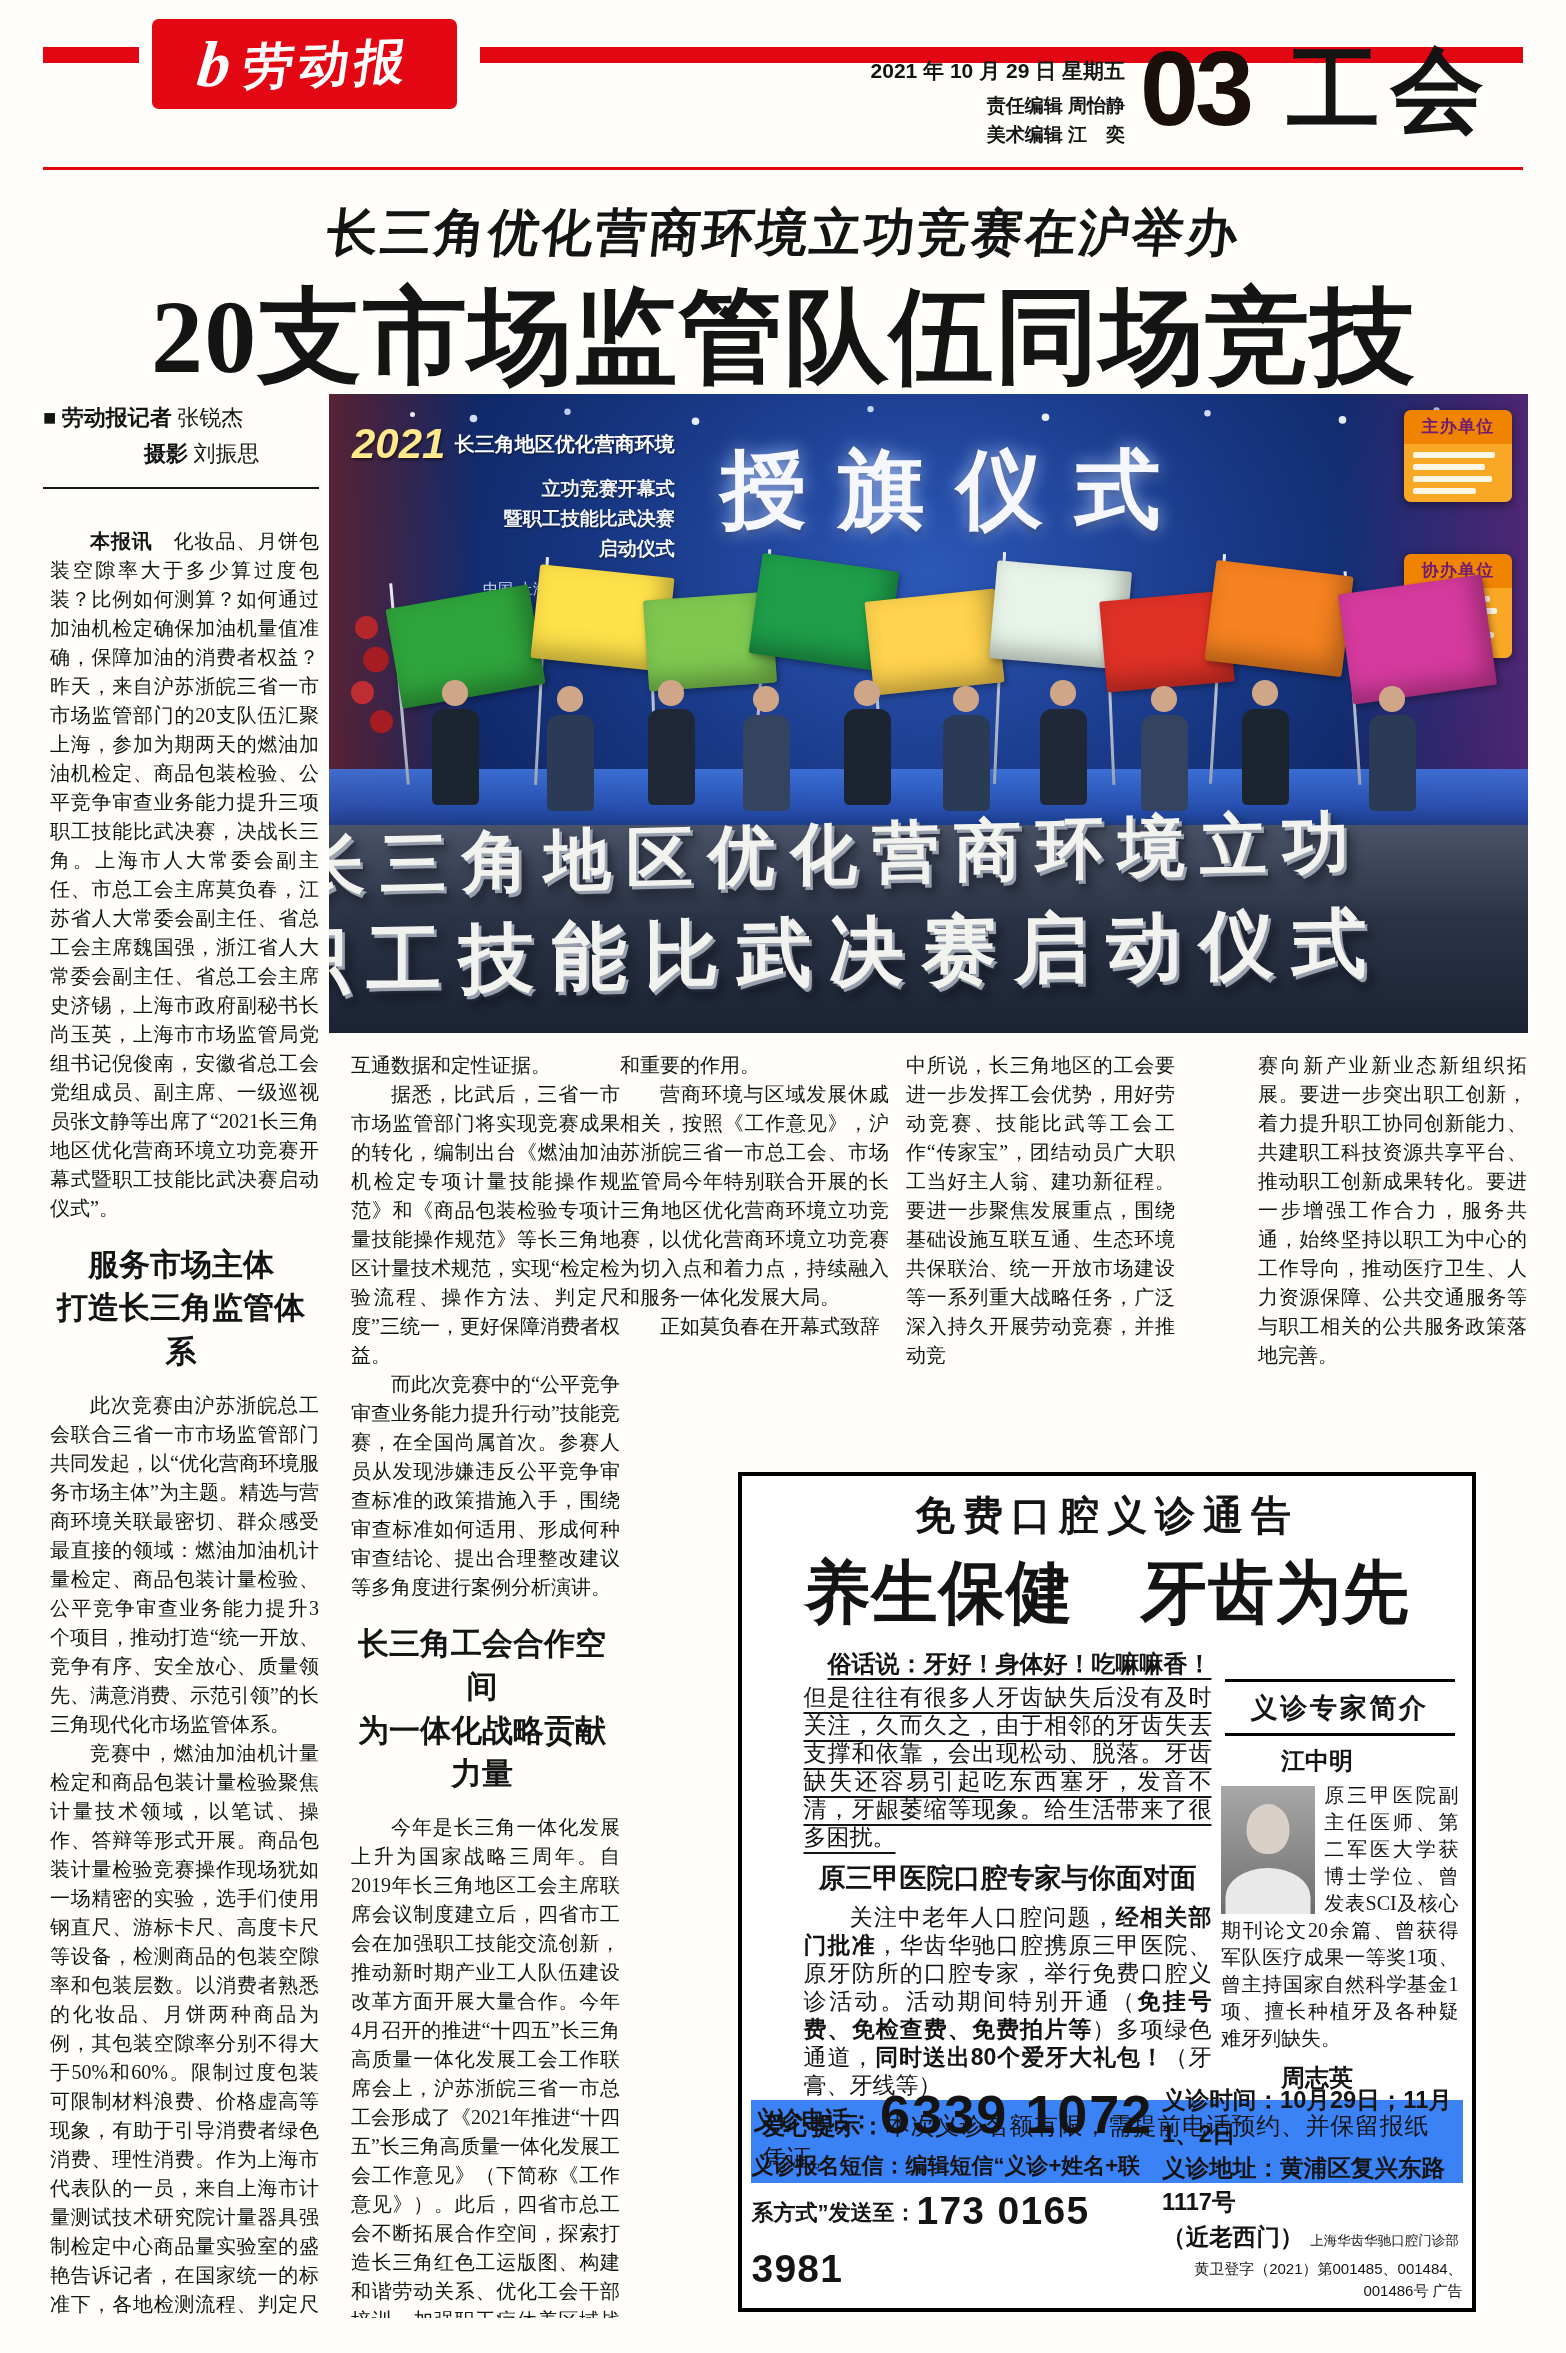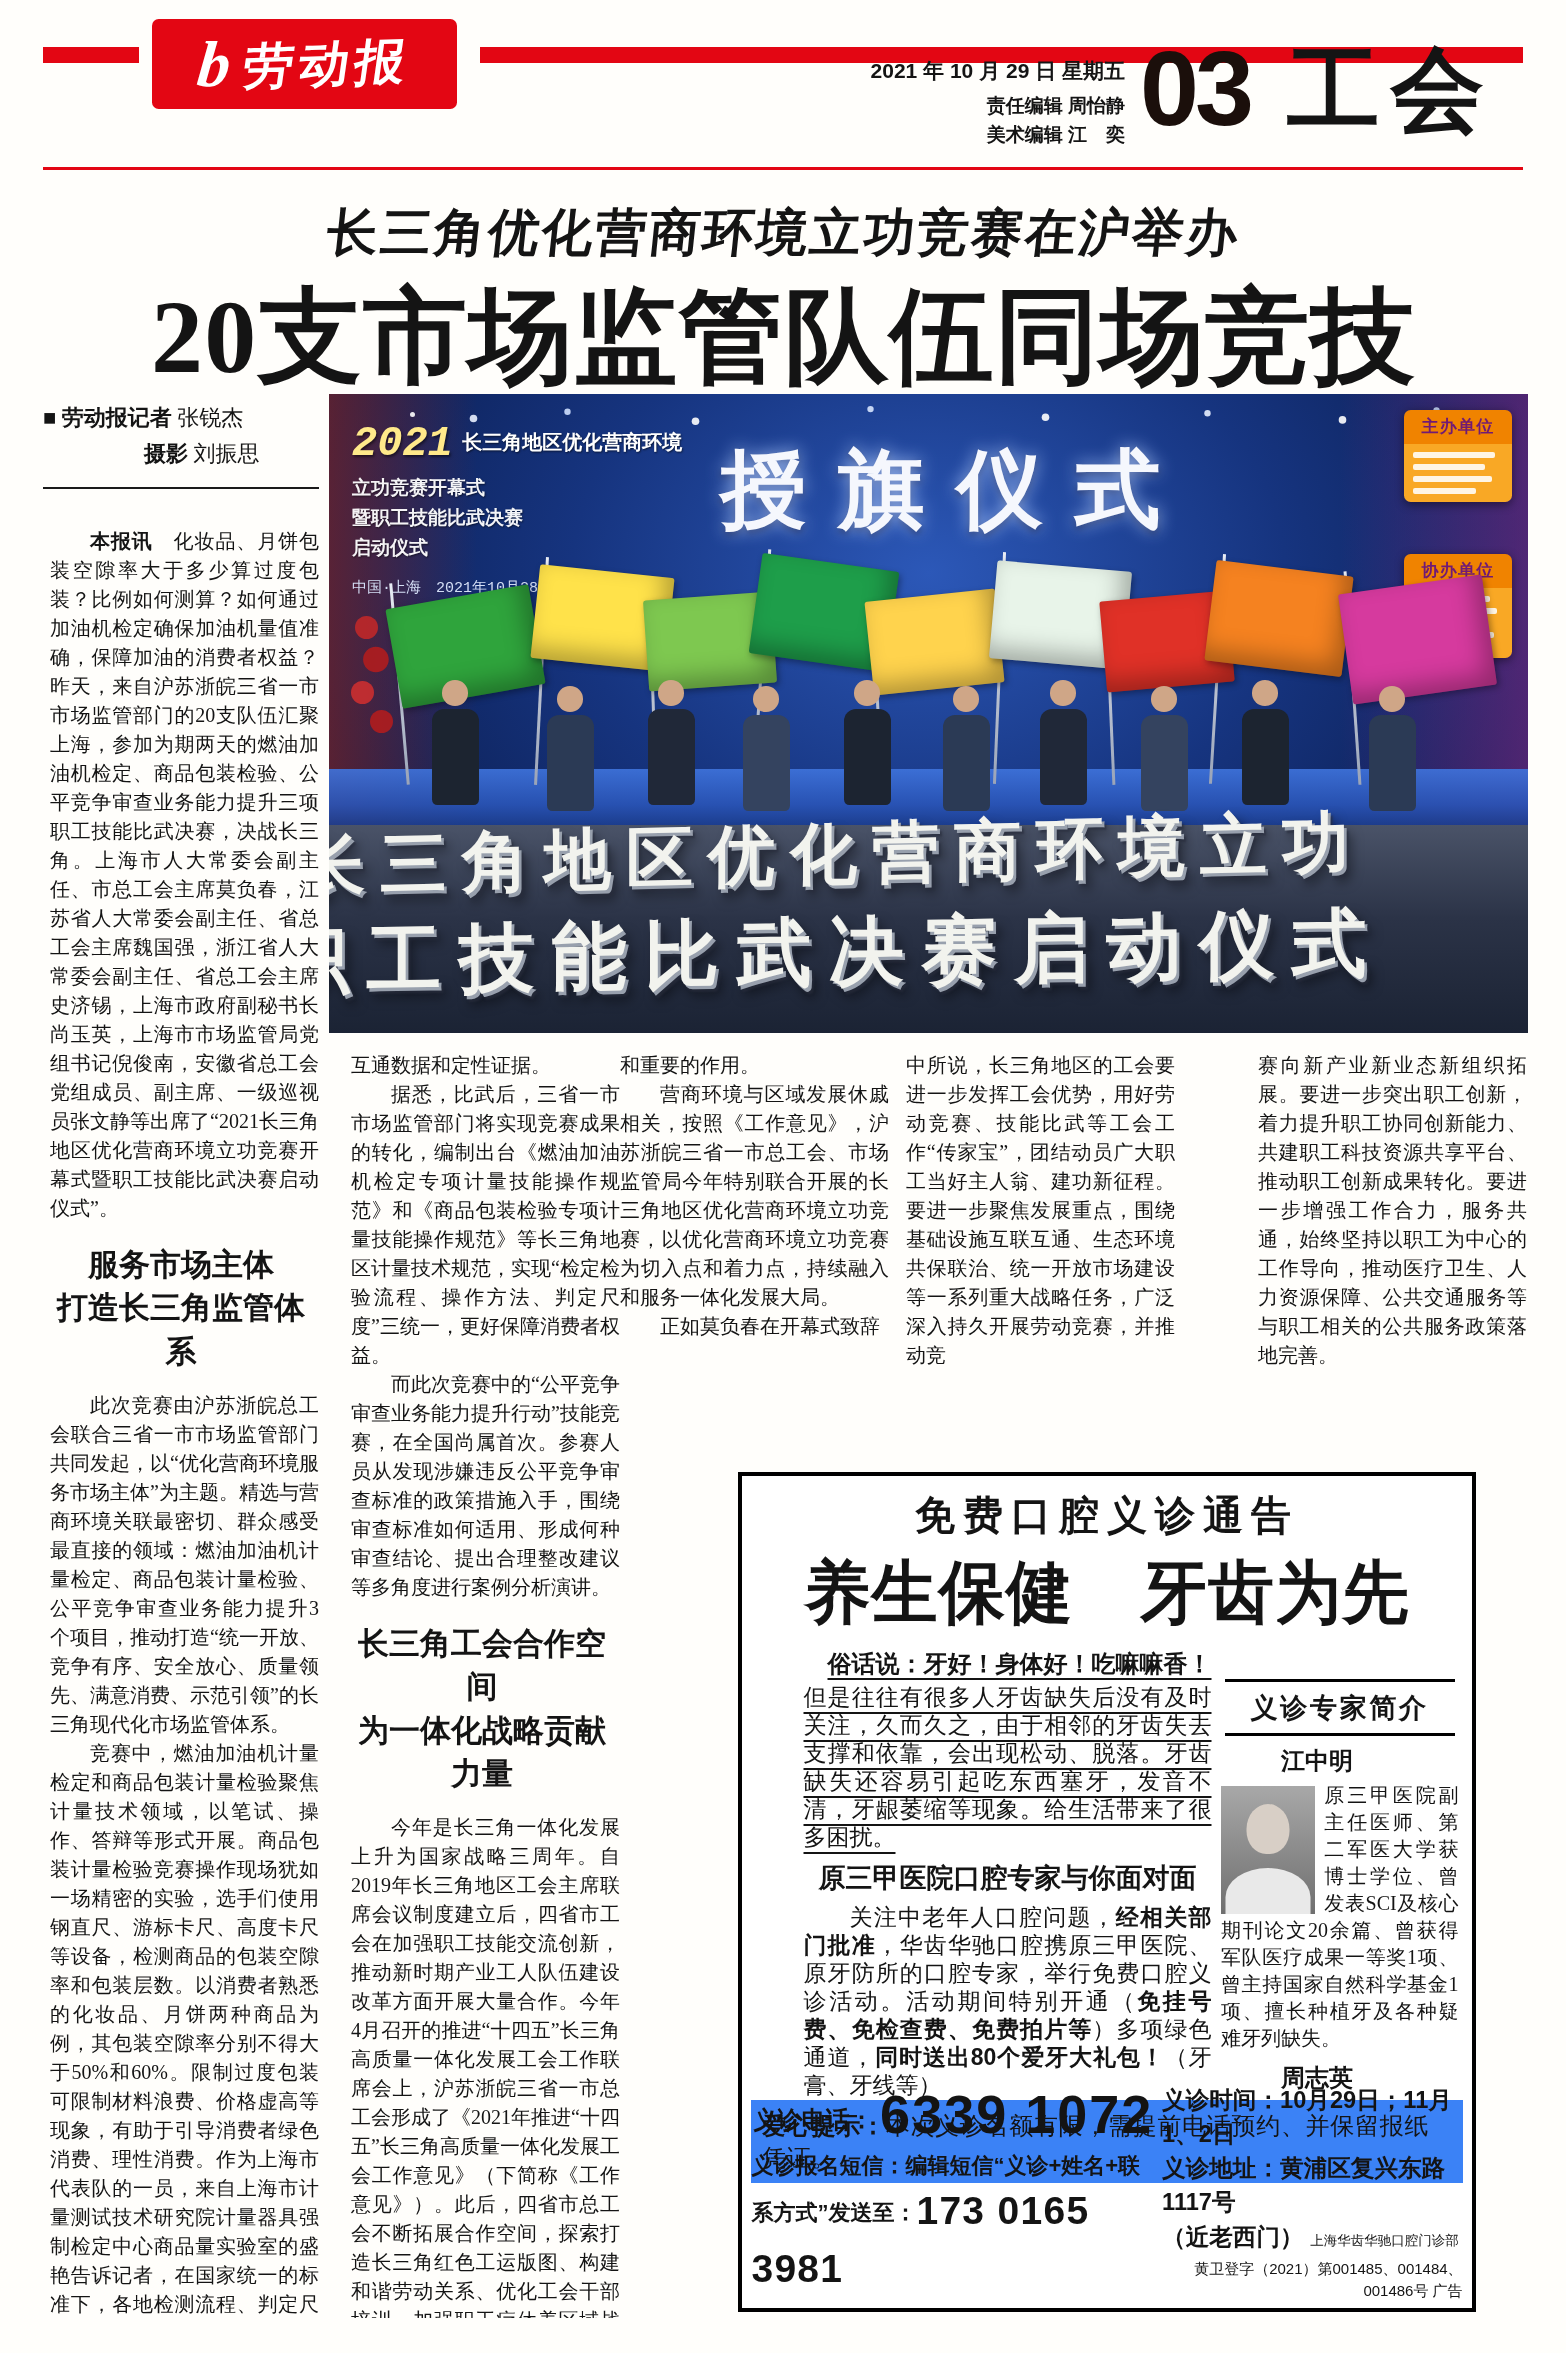--- a/index.html
+++ b/index.html
@@ -43,21 +43,21 @@
   .ph-lights{ position:absolute; left:81px; top:17.5px; width:5.4px; height:5.4px; border-radius:50%; background:#fff;
      box-shadow: 61px 4px 0 1.3px #e8f0ff, 155px -2.7px 0 0.7px #cfe0ff, 283px 6.7px 0 1.3px #fff,
                  458px -5.4px 0 0.7px #d8e6ff, 633px 2.7px 0 1.3px #fff, 795px -1.3px 0 0.7px #e8f0ff,
                  930px 5.4px 0 1.3px #fff, 1024px -4px 0 0.7px #cfe0ff; opacity:.9; }
   .lanterns{ position:absolute; left:25.6px; top:222px; width:23px; height:23px; border-radius:50%;
      background:#c62828; box-shadow:9.4px 32px 0 1.3px #b71c1c, -4px 65px 0 0 #d32f2f, 15px 94px 0 0 #b71c1c; opacity:.85; }
   #screen-title{ position:absolute; left:12%; width:78%; top:38px; text-align:center;
      font-family:"Liberation Sans",sans-serif; font-weight:900; font-size:86px; color:#f5f7fd;
      letter-spacing:32px; text-indent:32px; text-shadow:0 0 17.5px rgba(170,200,255,.9), 0 2.7px 6.7px rgba(0,0,30,.5); }
   #event-block{ position:absolute; left:23px; top:23px; color:#fff;
-     font-family:Liberation Mono, monospace; line-height:1.3; }
+     font-family:Liberation Sans, sans-serif; line-height:1.3;text-align:right; }
   .ev-year{ font-size:42px; font-style:italic; font-weight:900; color:#ffe98a;
             text-shadow:1.3px 2px 2.7px rgba(0,0,0,.5); display:inline-block; margin-right:9.4px; vertical-align:middle;}
   .ev-l1{ display:inline-block; font-size:20px; font-weight:bold; vertical-align:middle; text-shadow:0.7px 1.3px 2px rgba(0,0,0,.6);}
   .ev-line{ font-size:19px; margin-top:5.4px; font-weight:bold; opacity:.95; text-shadow:0.7px 1.3px 2px rgba(0,0,0,.6);}
   .ev-small{ font-size:15px; margin-top:17.5px; color:#d4def5; font-weight:normal; }
   .org-box{ position:absolute; right:16px; width:108px; border-radius:6.7px; overflow:hidden;
             box-shadow:0 2.7px 9.4px rgba(0,0,0,.45); font-family:"Liberation Sans",sans-serif; }
   #org-box-1{ top:16px; } #org-box-2{ top:160px; }
   .org-head{ background:#f08300; color:#701a75; font-weight:bold; font-size:17px; text-align:center; padding:5.4px 0; letter-spacing:1.3px;}
   .org-body{ background:#f9a825; padding:8px 9.4px; display:flex; flex-direction:column; gap:6px; }

